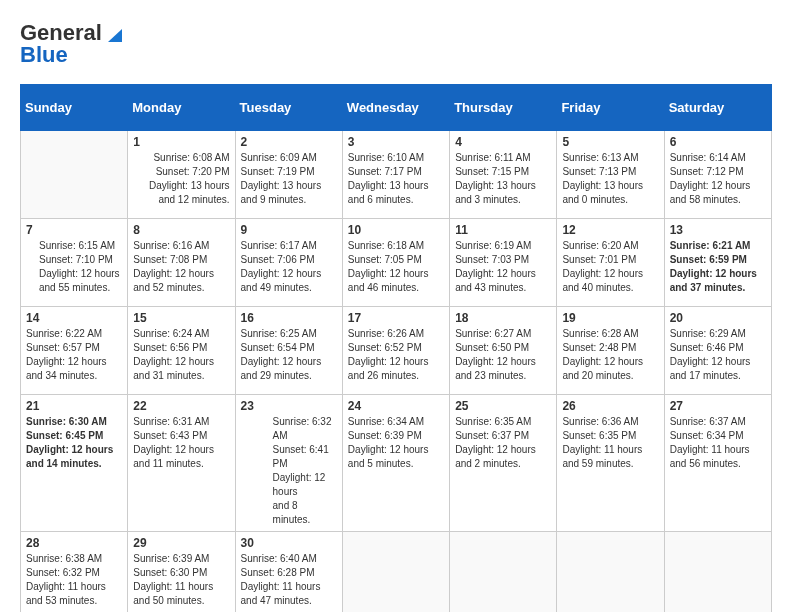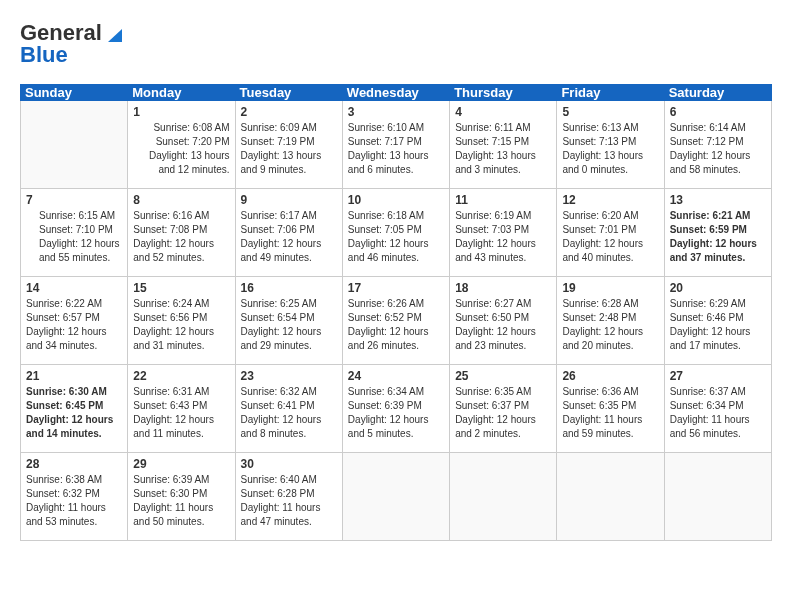--- a/index.html
+++ b/index.html
@@ -38,21 +38,21 @@
     table {
       width: 100%;
       border-collapse: collapse;
       table-layout: fixed;
     }
     thead tr th {
       background: #1565c0;
       color: #fff;
       font-size: 13px;
       font-weight: bold;
-      padding: 0 4px;
+      padding: 15px 4px;
       text-align: left;
       border: 1px solid #1565c0;
     }
     tbody tr td {
       border: 1px solid #ccc;
       vertical-align: top;
       padding: 4px 5px;
       font-size: 10.5px;
       color: #333;
       height: 88px;
@@ -261,21 +261,21 @@
         </td>
         <td>
           <span class="day-num">22</span>
           <div class="cell-info" style="white-space: pre-line;">Sunrise: 6:31 AM
 Sunset: 6:43 PM
 Daylight: 12 hours
 and 11 minutes.</div>
         </td>
         <td>
           <span class="day-num">23</span>
-          <div class="cell-info" style="white-space: pre-line;">Sunrise: 6:32 AM
+          <div class="cell-info" style="white-space: pre-line; margin-left: 32px;">Sunrise: 6:32 AM
 Sunset: 6:41 PM
 Daylight: 12 hours
 and 8 minutes.</div>
         </td>
         <td>
           <span class="day-num">24</span>
           <div class="cell-info" style="white-space: pre-line;">Sunrise: 6:34 AM
 Sunset: 6:39 PM
 Daylight: 12 hours
 and 5 minutes.</div>

